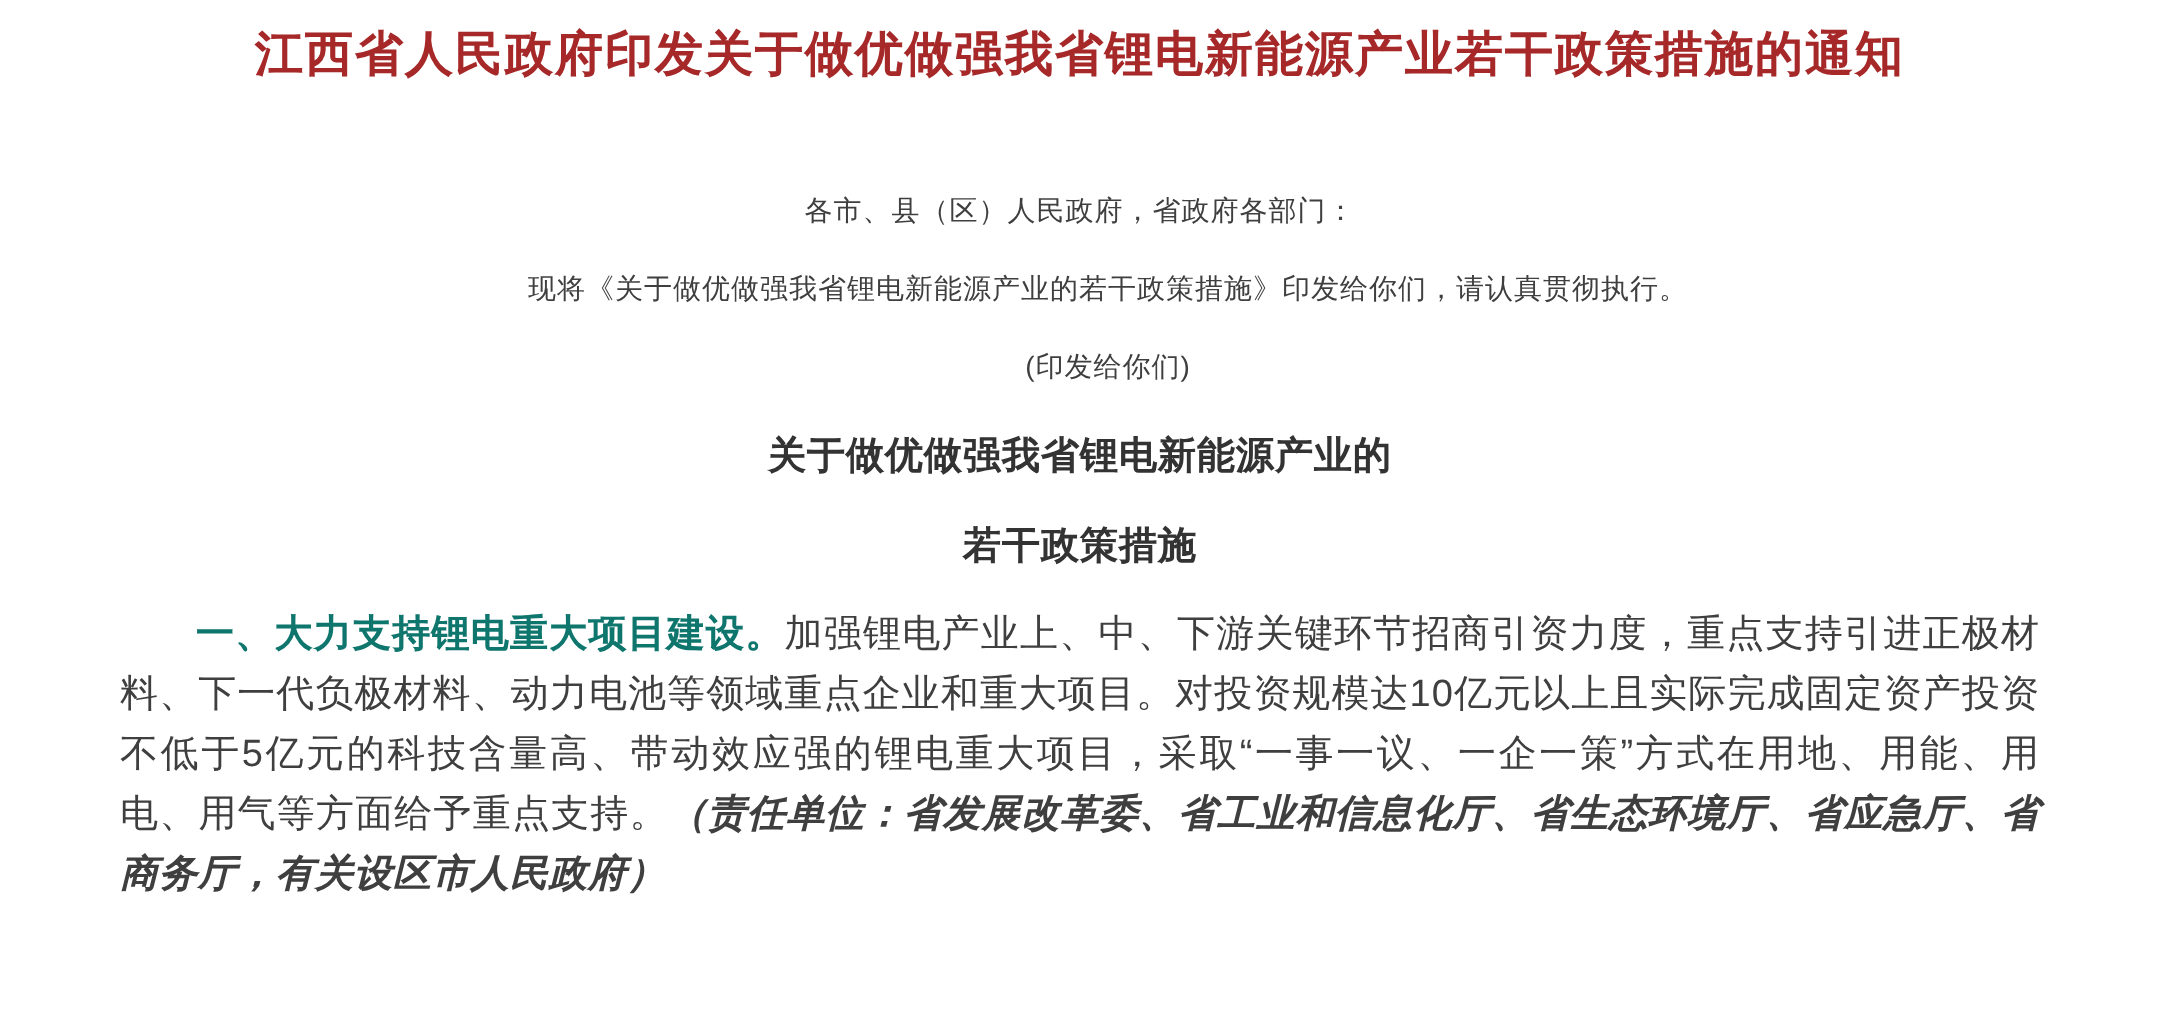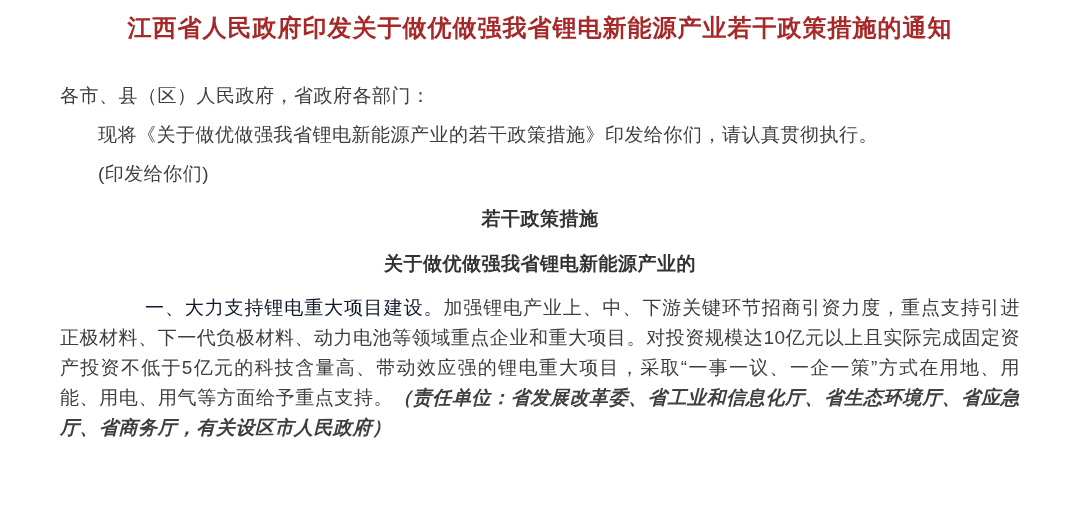--- a/index.html
+++ b/index.html
@@ -16,28 +16,29 @@
   }
   .doc {
     padding: 12px 60px 0 60px;
     color: #3f3f3f;
   }
   .main-title {
     font-size: 24px;
     font-weight: 700;
     line-height: 32px;
     text-align: center;
-    margin: 0 0 36px 0;
+    margin: 0 0 46px 0;
     letter-spacing: 1px;
   }
   p.line {
-    font-size: 19px;
+    font-size: 14px;
     line-height: 31px;
     margin: 8px 0;
     letter-spacing: 0.5px;
+    text-align: center;
   }
   .indent { text-indent: 2em; }
   .date-line { text-align: right; }
   .doc-subtitle {
     font-size: 19px;
     font-weight: 700;
     color: #333333;
     text-align: center;
     line-height: 31px;
     margin: 14px 0;
@@ -45,23 +46,22 @@
   }
   .para {
     font-size: 19px;
     line-height: 30px;
     margin: 12px 0;
     text-align: justify;
     text-indent: 2em;
     letter-spacing: 0.5px;
   }
   .sec-head {
-    font-weight: 400;
-    color: #0f172a;
-    margin-left: 47px;
+    font-weight: 700;
+    color: #0f766e;
   }
   .resp {
     font-family: "Liberation Serif", "DejaVu Serif", serif;
     font-style: italic;
     font-weight: 700;
   }
 </style>
 </head>
 <body style="background: rgb(255, 255, 255);">
 
@@ -69,20 +69,20 @@
 
   <h1 class="main-title" style="color: rgb(166, 40, 40);">江西省人民政府印发关于做优做强我省锂电新能源产业若干政策措施的通知</h1>
 
   <p class="line">各市、县（区）人民政府，省政府各部门：</p>
 
   <p class="line indent">现将《关于做优做强我省锂电新能源产业的若干政策措施》印发给你们，请认真贯彻执行。</p>
 
 
   <p class="line indent">(印发给你们)</p>
 
+  <h2 class="doc-subtitle">关于做优做强我省锂电新能源产业的</h2>
+
   <h2 class="doc-subtitle">若干政策措施</h2>
-
-  <h2 class="doc-subtitle">关于做优做强我省锂电新能源产业的</h2>
 
 
   <p class="para"><span class="sec-head">一、大力支持锂电重大项目建设。</span><span>加强锂电产业上、中、下游关键环节招商引资力度，重点支持引进正极材料、下一代负极材料、动力电池等领域重点企业和重大项目。对投资规模达10亿元以上且实际完成固定资产投资不低于5亿元的科技含量高、带动效应强的锂电重大项目，采取“一事一议、一企一策”方式在用地、用能、用电、用气等方面给予重点支持。</span><span class="resp">（责任单位：省发展改革委、省工业和信息化厅、省生态环境厅、省应急厅、省商务厅，有关设区市人民政府）</span></p>
 
 </div>
 
 </body></html>

